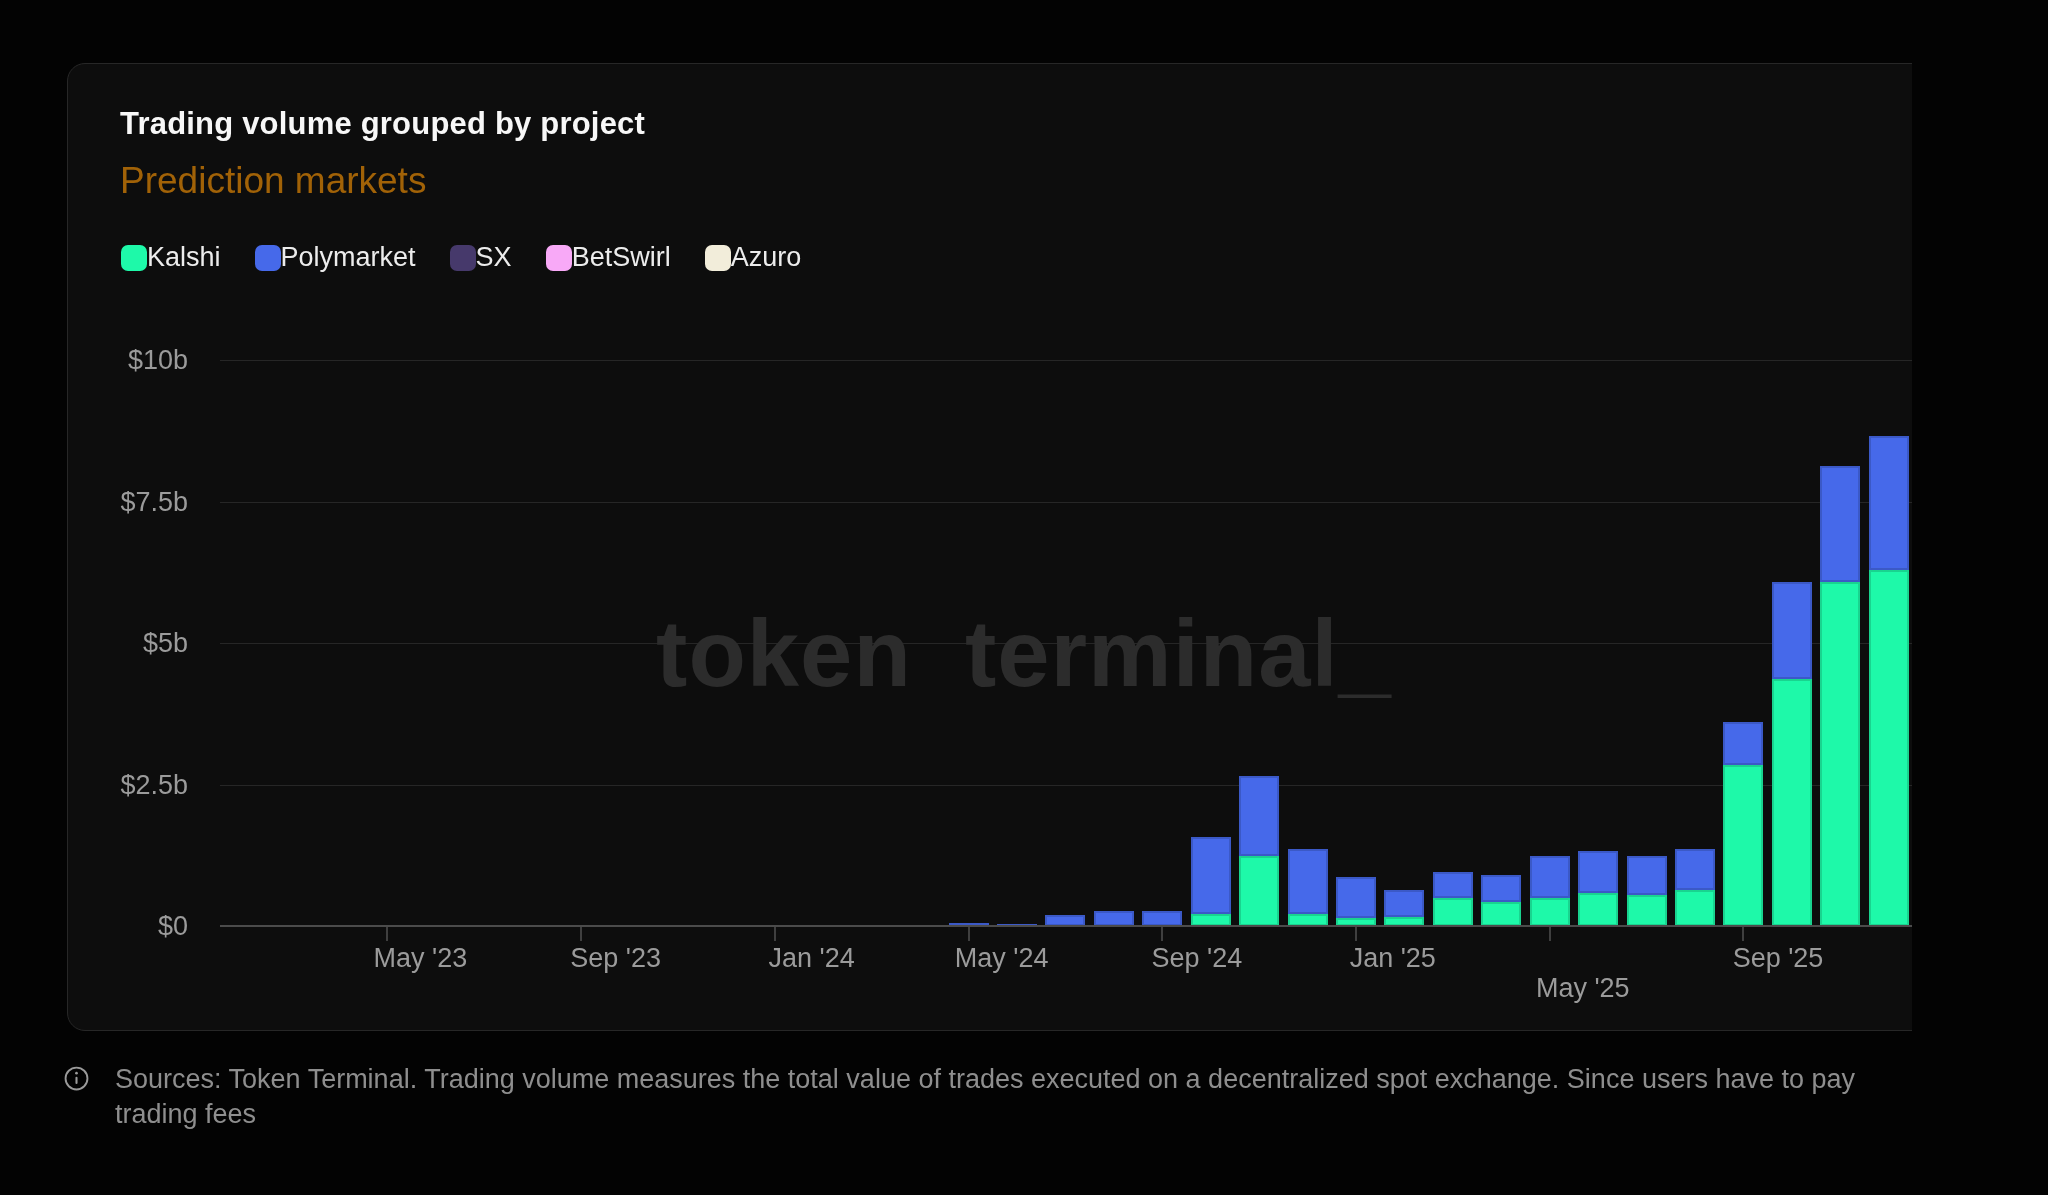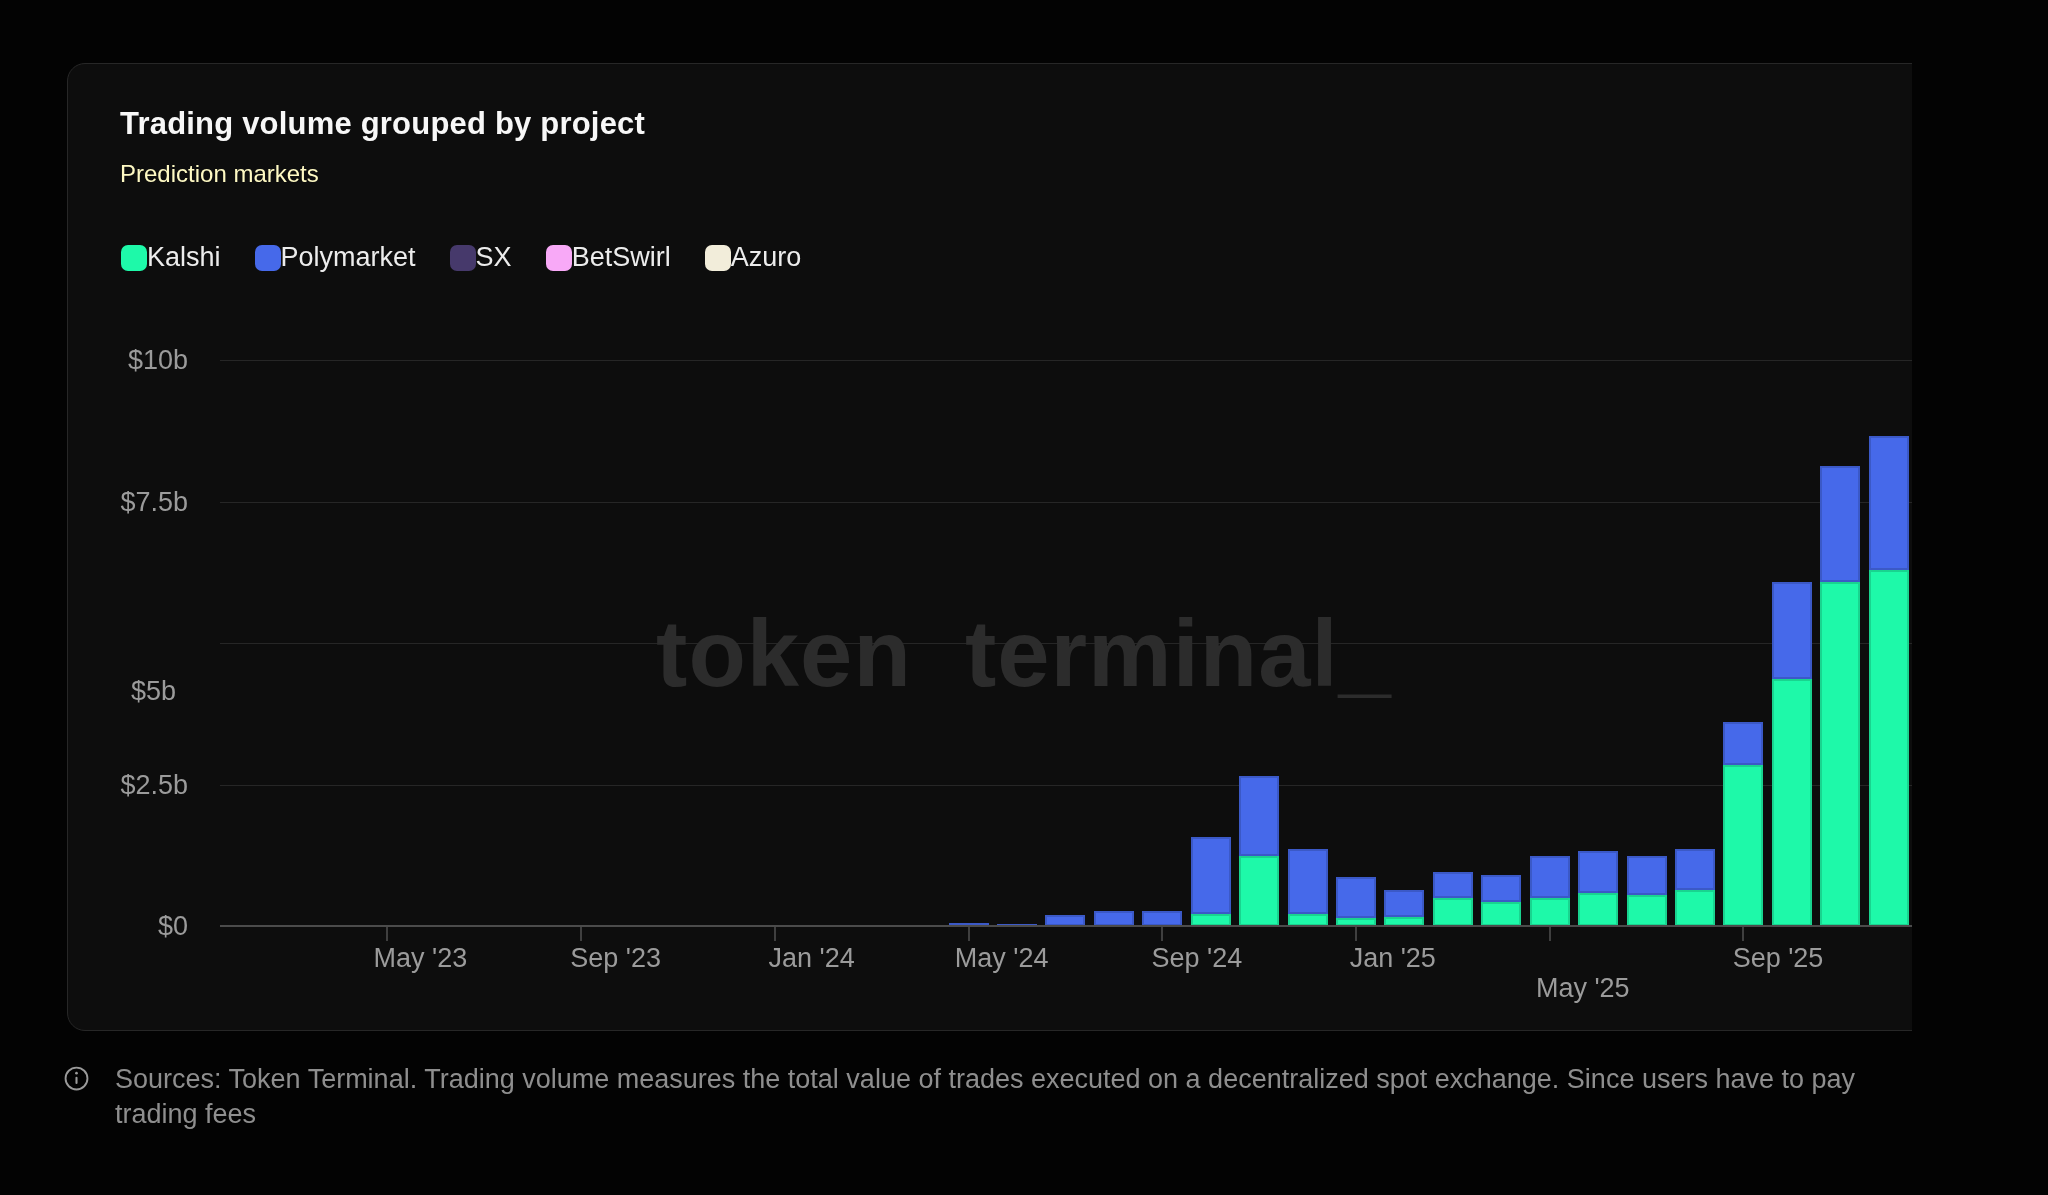--- a/index.html
+++ b/index.html
@@ -1,21 +1,21 @@
 <!DOCTYPE html>
 <html><head>
 <meta charset="utf-8">
 <style>
   html,body{margin:0;padding:0;background:#030303;}
   .page{position:relative;width:1912px;height:1195px;background:#030303;overflow:hidden;
         font-family:"Liberation Sans","DejaVu Sans",sans-serif;}
   .card{position:absolute;left:67px;top:63px;width:1916px;height:966px;
         background:#0d0d0d;border:1px solid #272727;border-radius:18px;}
   .title{position:absolute;left:120px;top:106px;font-size:31px;font-weight:700;color:#f7f7f7;letter-spacing:.2px;}
-  .subtitle{position:absolute;left:120px;top:160px;font-size:24px;font-weight:400;color:#fef9c3;}
+  .subtitle{position:absolute;left:120px;top:160px;font-size:37px;font-weight:400;color:#a16207;}
   .legend{position:absolute;left:121px;top:242px;display:flex;align-items:center;gap:34px;}
   .legend-item{display:flex;align-items:center;cursor:pointer;}
   .swatch{width:26px;height:26px;border-radius:7px;flex:none;}
   .legend-label{font-size:27px;color:#ececec;}
   .watermark{position:absolute;left:0;top:600px;width:2048px;text-align:center;
              font-size:94px;font-weight:600;color:#2c2c2c;letter-spacing:1px;word-spacing:26px;z-index:1;}
   .gridline{position:absolute;height:1px;background:#262626;z-index:0;}
   .axisline{position:absolute;height:2px;background:#4b4b4b;z-index:3;}
   .ylabel{position:absolute;width:120px;text-align:right;font-size:27px;color:#9b9b9b;line-height:32px;}
   .xlabel{position:absolute;width:160px;text-align:right;font-size:27px;color:#9b9b9b;line-height:32px;}
@@ -57,21 +57,21 @@
         <span class="legend-label">Azuro</span>
       </div>
     </div>
 
   <div id="plot">
     <div class="watermark">token terminal_</div>
   <div class="ylabel" style="left: 68px; top: 910px;">$0</div>
       <div class="gridline" style="left: 220px; top: 784.5px; width: 1720px;"></div>
       <div class="ylabel" style="left: 68px; top: 768.5px;">$2.5b</div>
       <div class="gridline" style="left: 220px; top: 643px; width: 1720px;"></div>
-      <div class="ylabel" style="left: 56px; top: 627px; margin-top: 48px;">$5b</div>
+      <div class="ylabel" style="left: 68px; top: 627px;">$5b</div>
       <div class="gridline" style="left: 220px; top: 501.5px; width: 1720px;"></div>
       <div class="ylabel" style="left: 68px; top: 485.5px;">$7.5b</div>
       <div class="gridline" style="left: 220px; top: 360px; width: 1720px;"></div>
       <div class="ylabel" style="left: 68px; top: 344px;">$10b</div>
       <div class="axisline" style="left: 220px; top: 925px; width: 1720px;"></div>
       <div class="xtick" style="left: 386.3px; top: 927px;"></div>
       <div class="xlabel" style="left: 307.3px; top: 942px;">May '23</div>
       <div class="xtick" style="left: 580px; top: 927px;"></div>
       <div class="xlabel" style="left: 501px; top: 942px;">Sep '23</div>
       <div class="xtick" style="left: 773.8px; top: 927px;"></div>

